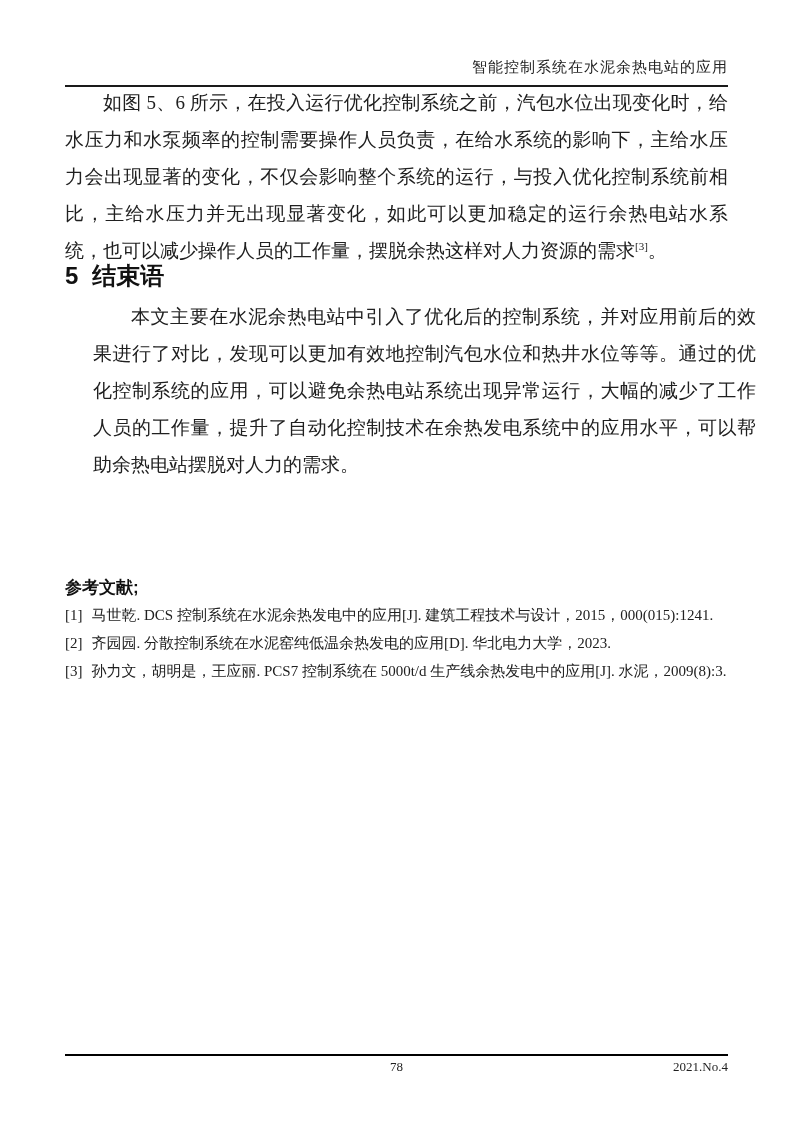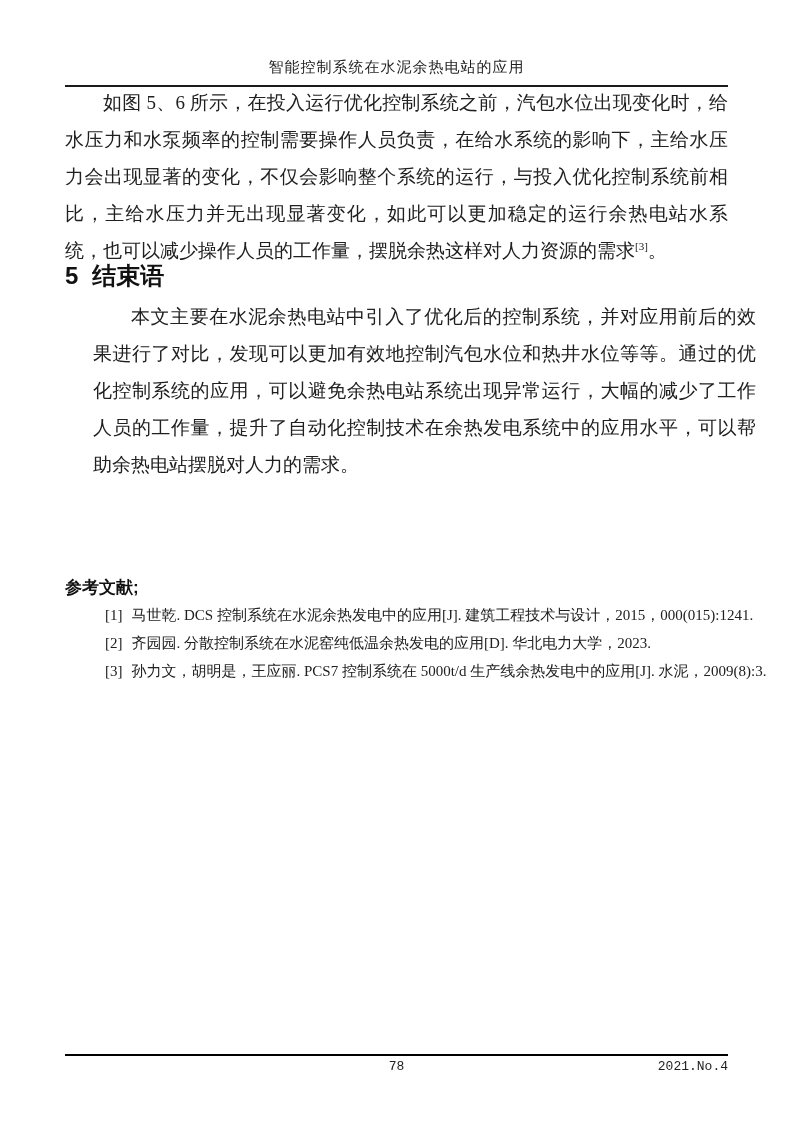--- a/index.html
+++ b/index.html
@@ -16,21 +16,21 @@
     color: #1d1d1d;
     overflow: hidden;
   }
 
   
   .running-title {
     position: absolute;
     top: 58px;
     left: 65px;
     width: 663px;
-    text-align: center;
+    text-align: right;
     font-size: 15px;
     letter-spacing: 1px;
     color: #1f1f1f;
   }
   .header-rule {
     position: absolute;
     top: 85px;
     left: 65px;
     width: 663px;
     border-top: 2px solid #1a1a1a;
@@ -82,40 +82,39 @@
     color: #111111;
   }
   .ref-list {
     position: absolute;
     top: 601px;
     left: 65px;
     width: 668px;
     font-size: 15px;
     line-height: 28px;
     color: #202020;
-    margin-left: 40px;
   }
   .ref-item { white-space: nowrap; }
   .ref-label { margin-right: 9px; }
 
   
   .footer-rule {
     position: absolute;
     top: 1054px;
     left: 65px;
     width: 663px;
     border-top: 2px solid #000000;
   }
   .footer {
     position: absolute;
     top: 1059px;
     left: 65px;
     width: 663px;
     height: 18px;
-    font-family: Liberation Mono, monospace;
+    font-family: Liberation Serif, serif;
     font-size: 13px;
     color: #1f1f1f;
   }
   .footer .page-num {
     position: absolute;
     left: 0;
     width: 100%;
     text-align: center;
   }
   .footer .issue {

